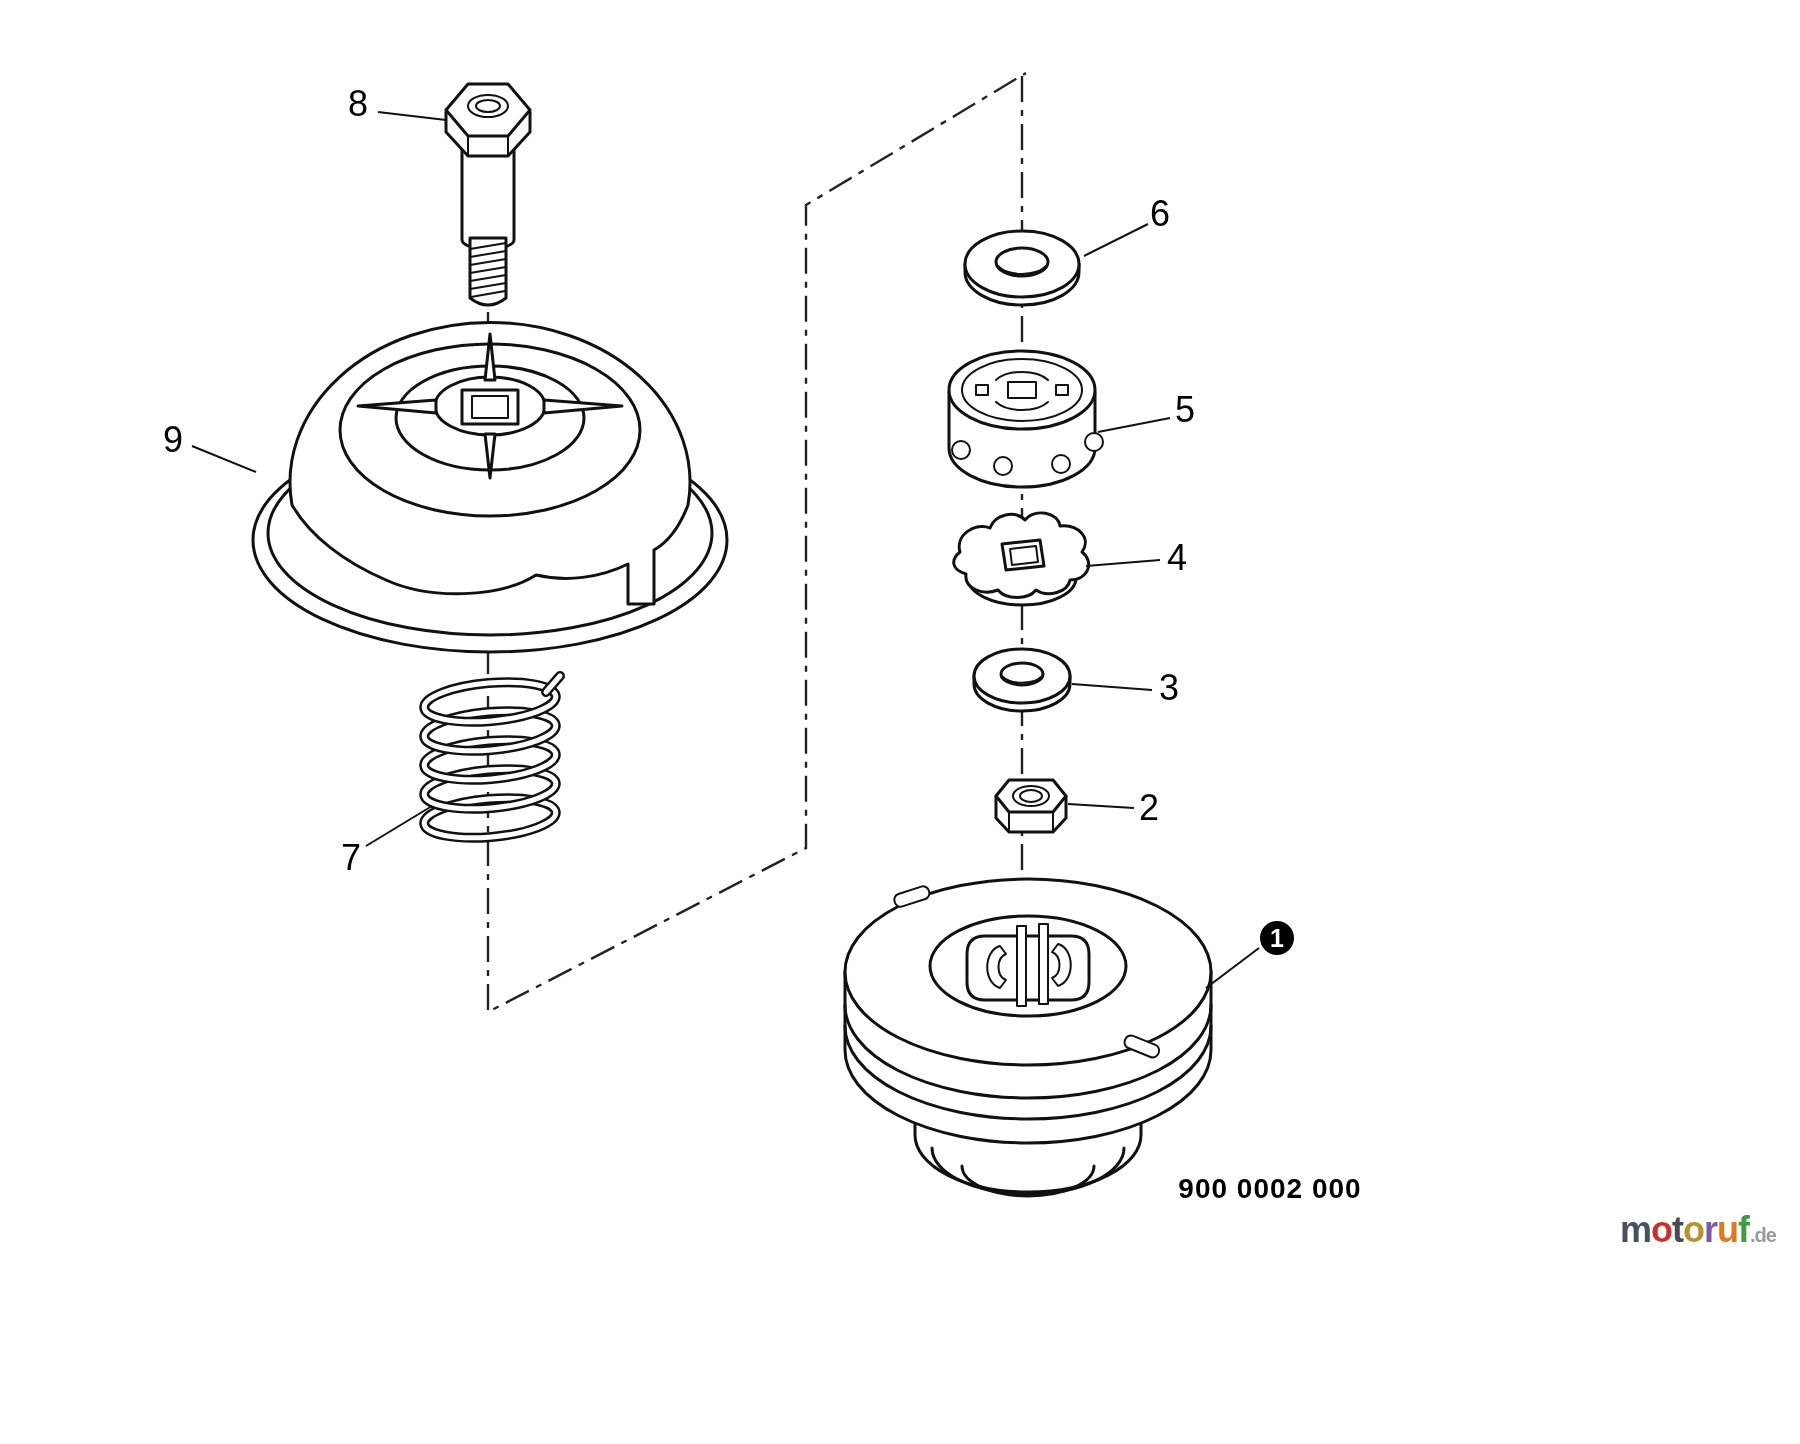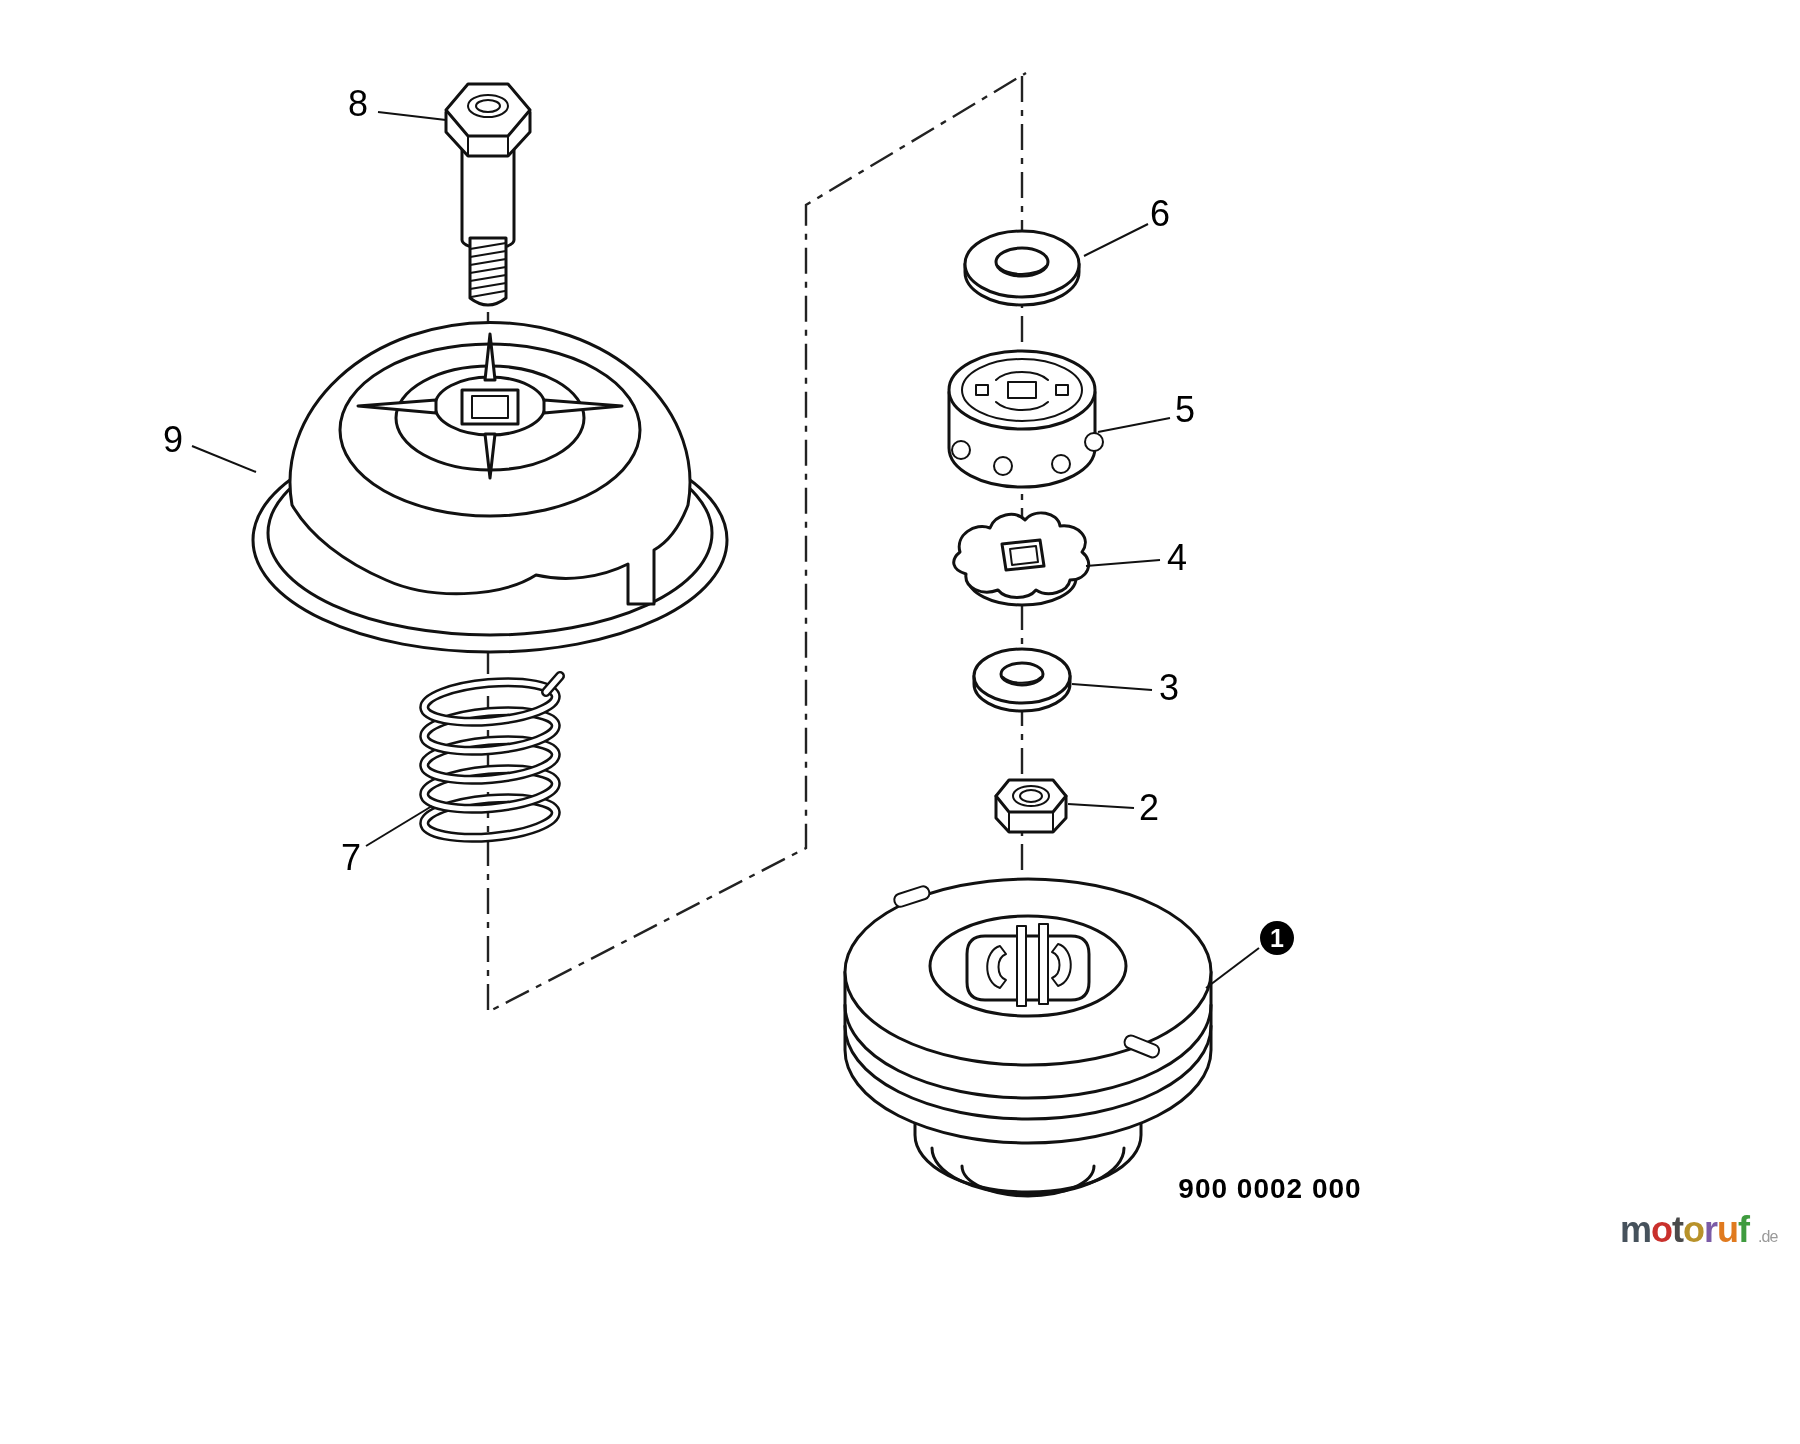--- a/index.html
+++ b/index.html
@@ -12,21 +12,21 @@
   .axis{fill:none;stroke:#222;stroke-width:2.4;stroke-dasharray:26 8 6 8;}
   .leader{fill:none;stroke:#111;stroke-width:2;}
   .sb{fill:none;stroke:#111;stroke-width:10;stroke-linecap:round;}
   .sw{fill:none;stroke:#fff;stroke-width:5;stroke-linecap:round;}
   .callout{font-family:"Liberation Sans",sans-serif;font-size:36px;fill:#000;}
   .callout-inv{font-family:"Liberation Sans",sans-serif;font-size:25px;font-weight:bold;fill:#fff;}
   .pn{font-family:"Liberation Sans",sans-serif;font-size:28px;font-weight:bold;fill:#000;letter-spacing:1px;}
   .logo{position:absolute;left:1620px;top:1212px;display:flex;align-items:baseline;
         font-weight:bold;letter-spacing:-1px;cursor:pointer;}
   .logo .ltr{font-size:36px;line-height:1;}
-  .logo .suffix{font-size:16px;font-weight:normal;margin-left:9px;}
+  .logo .suffix{font-size:20px;font-weight:bold;margin-left:1px;}
 </style>
 </head>
 <body>
 
 <div class="canvas">
 
 <svg viewBox="0 0 1800 1444" width="1800" height="1444">
 
   <path class="axis" d="M488 312 V1012 L806 848 V205 L1026 73"></path>
   <path class="axis" d="M1022 76 V928"></path>

